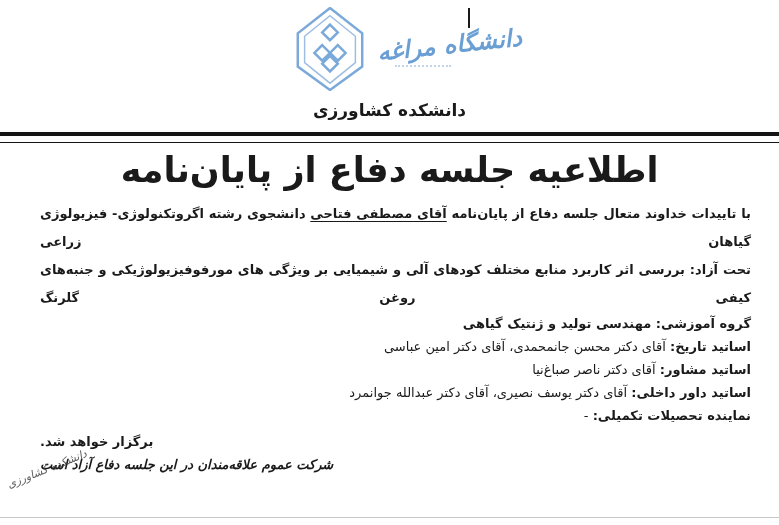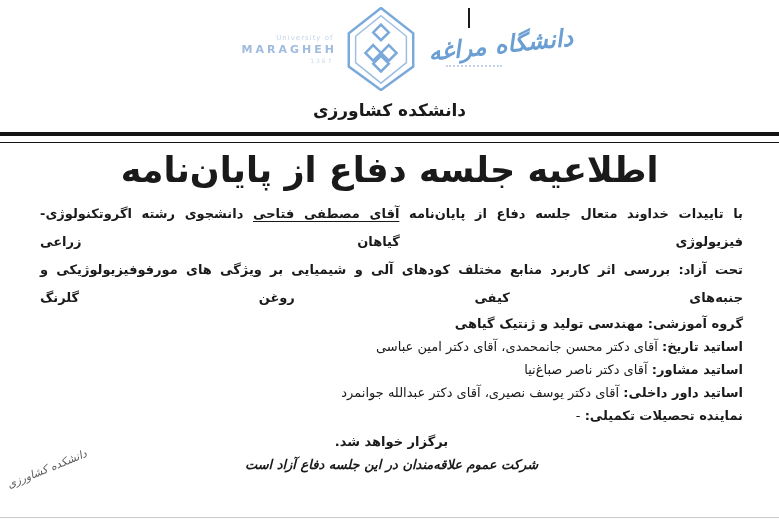--- a/index.html
+++ b/index.html
@@ -44,35 +44,35 @@
     margin-top:12px; height:11px;
     border-top:4px solid #141414;
     border-bottom:1px solid #141414;
   }
   .doc-title {
     text-align:center; font-weight:bold; font-size:35px;
     margin-top:7px; letter-spacing:0;
   }
   
   .body-text {
-    direction:rtl; padding:10px 36px 0 40px; font-size:13px;
+    direction:rtl; padding:10px 28px 0 40px; font-size:13px;
   }
   .intro-line {
     font-weight:bold; line-height:28px;
     text-align:justify; text-align-last:justify;
   }
   .u-name { text-decoration:underline; text-underline-offset:3px; }
   .meta-line { line-height:28px; }
   .meta-seg { display:inline-block; }
   .seg-date { margin-left:46px; }
   .seg-time { margin-left:128px; }
   .lbl { font-weight:bold; }
   .row-line { line-height:23px; }
   .row-line.grp .val { font-weight:bold; }
-  .closing { text-align:center; margin-top:3px; }
+  .closing { text-align:left; margin-top:3px; }
   .closing .c1 { font-weight:bold; line-height:23px; }
   .closing .c2 { font-weight:bold; font-style:italic; line-height:23px; }
   
   .caret-mark {
     position:absolute; left:468px; top:8px; width:2px; height:20px;
     background:#1a1a1a;
   }
   .signature {
     position:absolute; left:10px; top:478px;
     transform:rotate(-22deg); transform-origin:left bottom;
@@ -83,25 +83,20 @@
     position:absolute; left:0; top:517px; width:779px; height:1px;
     background:#c9c9c9;
   }
 </style>
 </head>
 <body>
 
 <div class="caret-mark"></div>
 
 <div class="logo-row">
-  <div class="logo-en">
-    <div class="l1">University of</div>
-    <div class="l2">MARAGHEH</div>
-    <div class="l3">1367</div>
-  </div>
   <svg class="emblem" viewBox="0 0 74 86" fill="none" xmlns="http://www.w3.org/2000/svg">
     <path d="M37 1 L70 27 L70 61 L37 85 L4 61 L4 27 Z" stroke="#7aa9da" stroke-width="2.5"></path>
     <path d="M37 9 L63 30 L63 57 L37 78 L11 57 L11 30 Z" stroke="#9dbde2" stroke-width="1.5"></path>
     <path d="M37 18 L45 26 L37 34 L29 26 Z" stroke="#7aa9da" stroke-width="2.5"></path>
     <path d="M29 39 L37 47 L29 55 L21 47 Z" stroke="#7aa9da" stroke-width="2.5"></path>
     <path d="M45 39 L53 47 L45 55 L37 47 Z" stroke="#7aa9da" stroke-width="2.5"></path>
     <path d="M37 50 L45 58 L37 66 L29 58 Z" stroke="#7aa9da" stroke-width="2.5"></path>
   </svg>
   <div class="logo-fa">
     <span class="fa-cal">دانشگاه مراغه</span>

